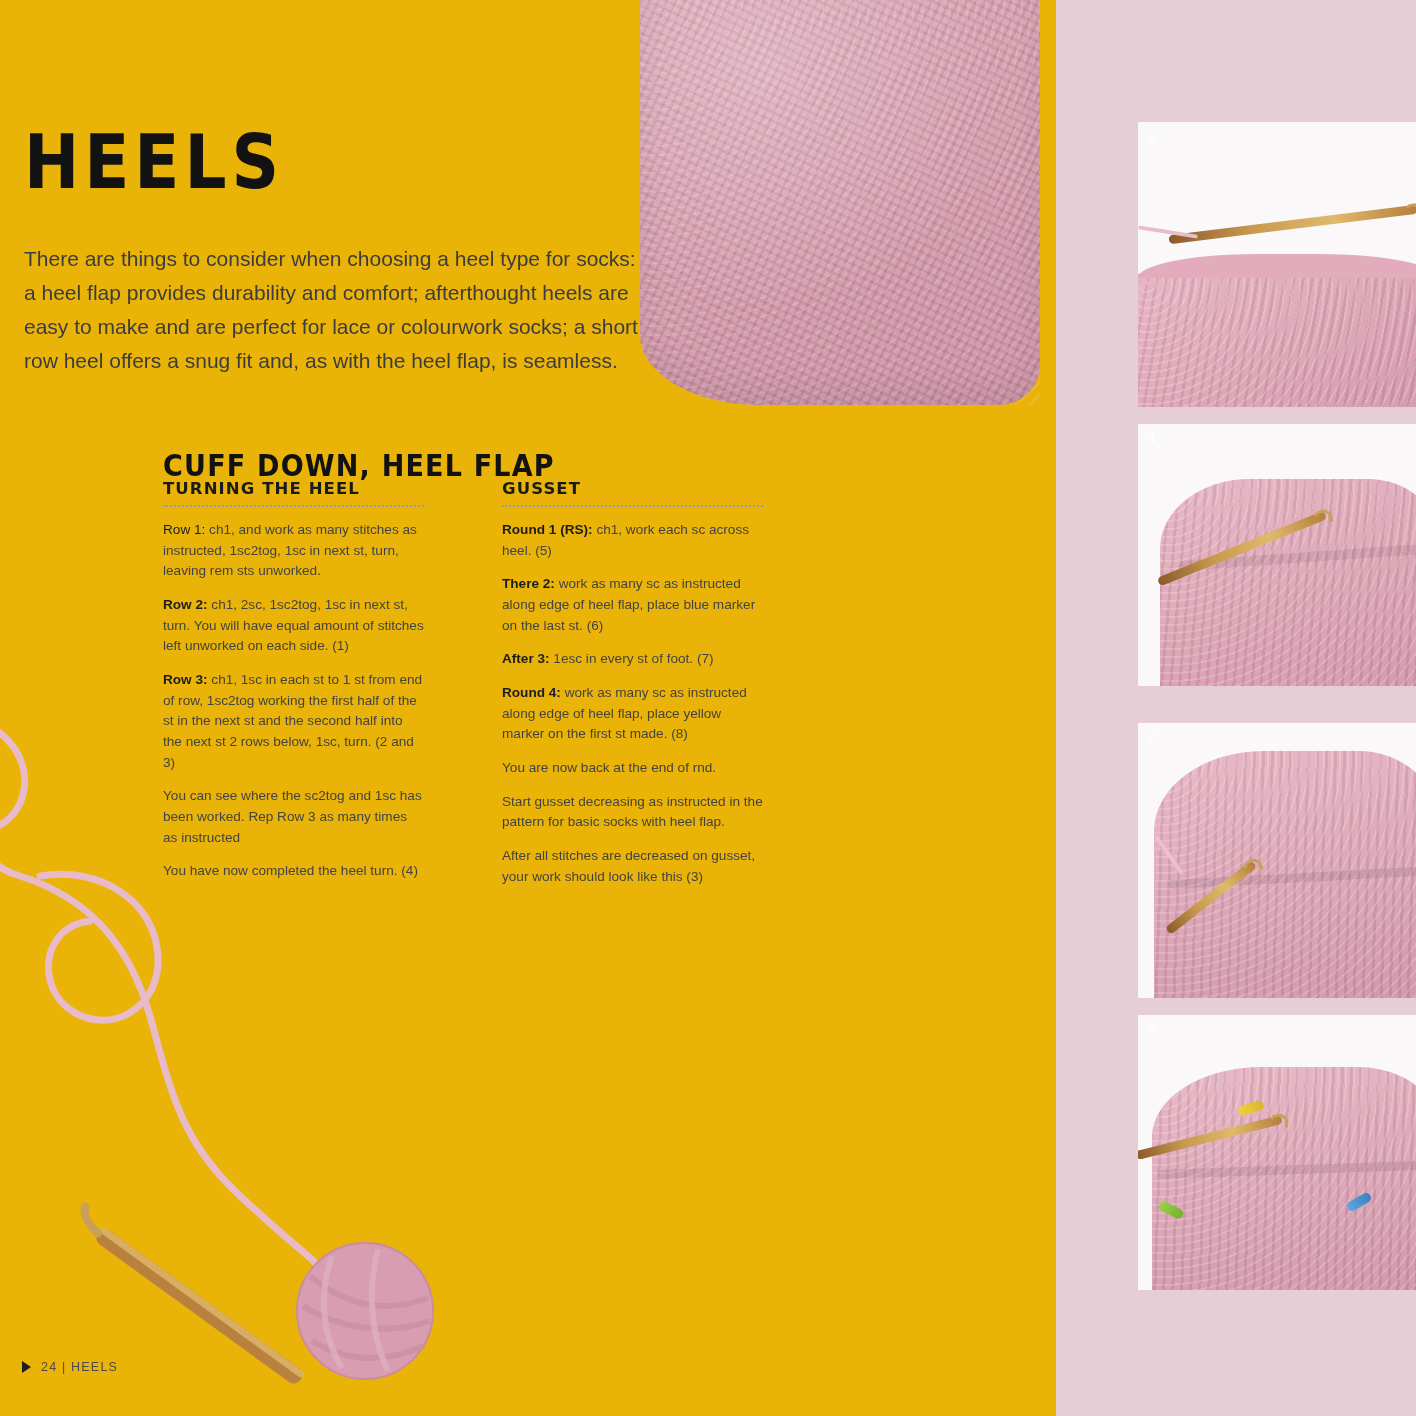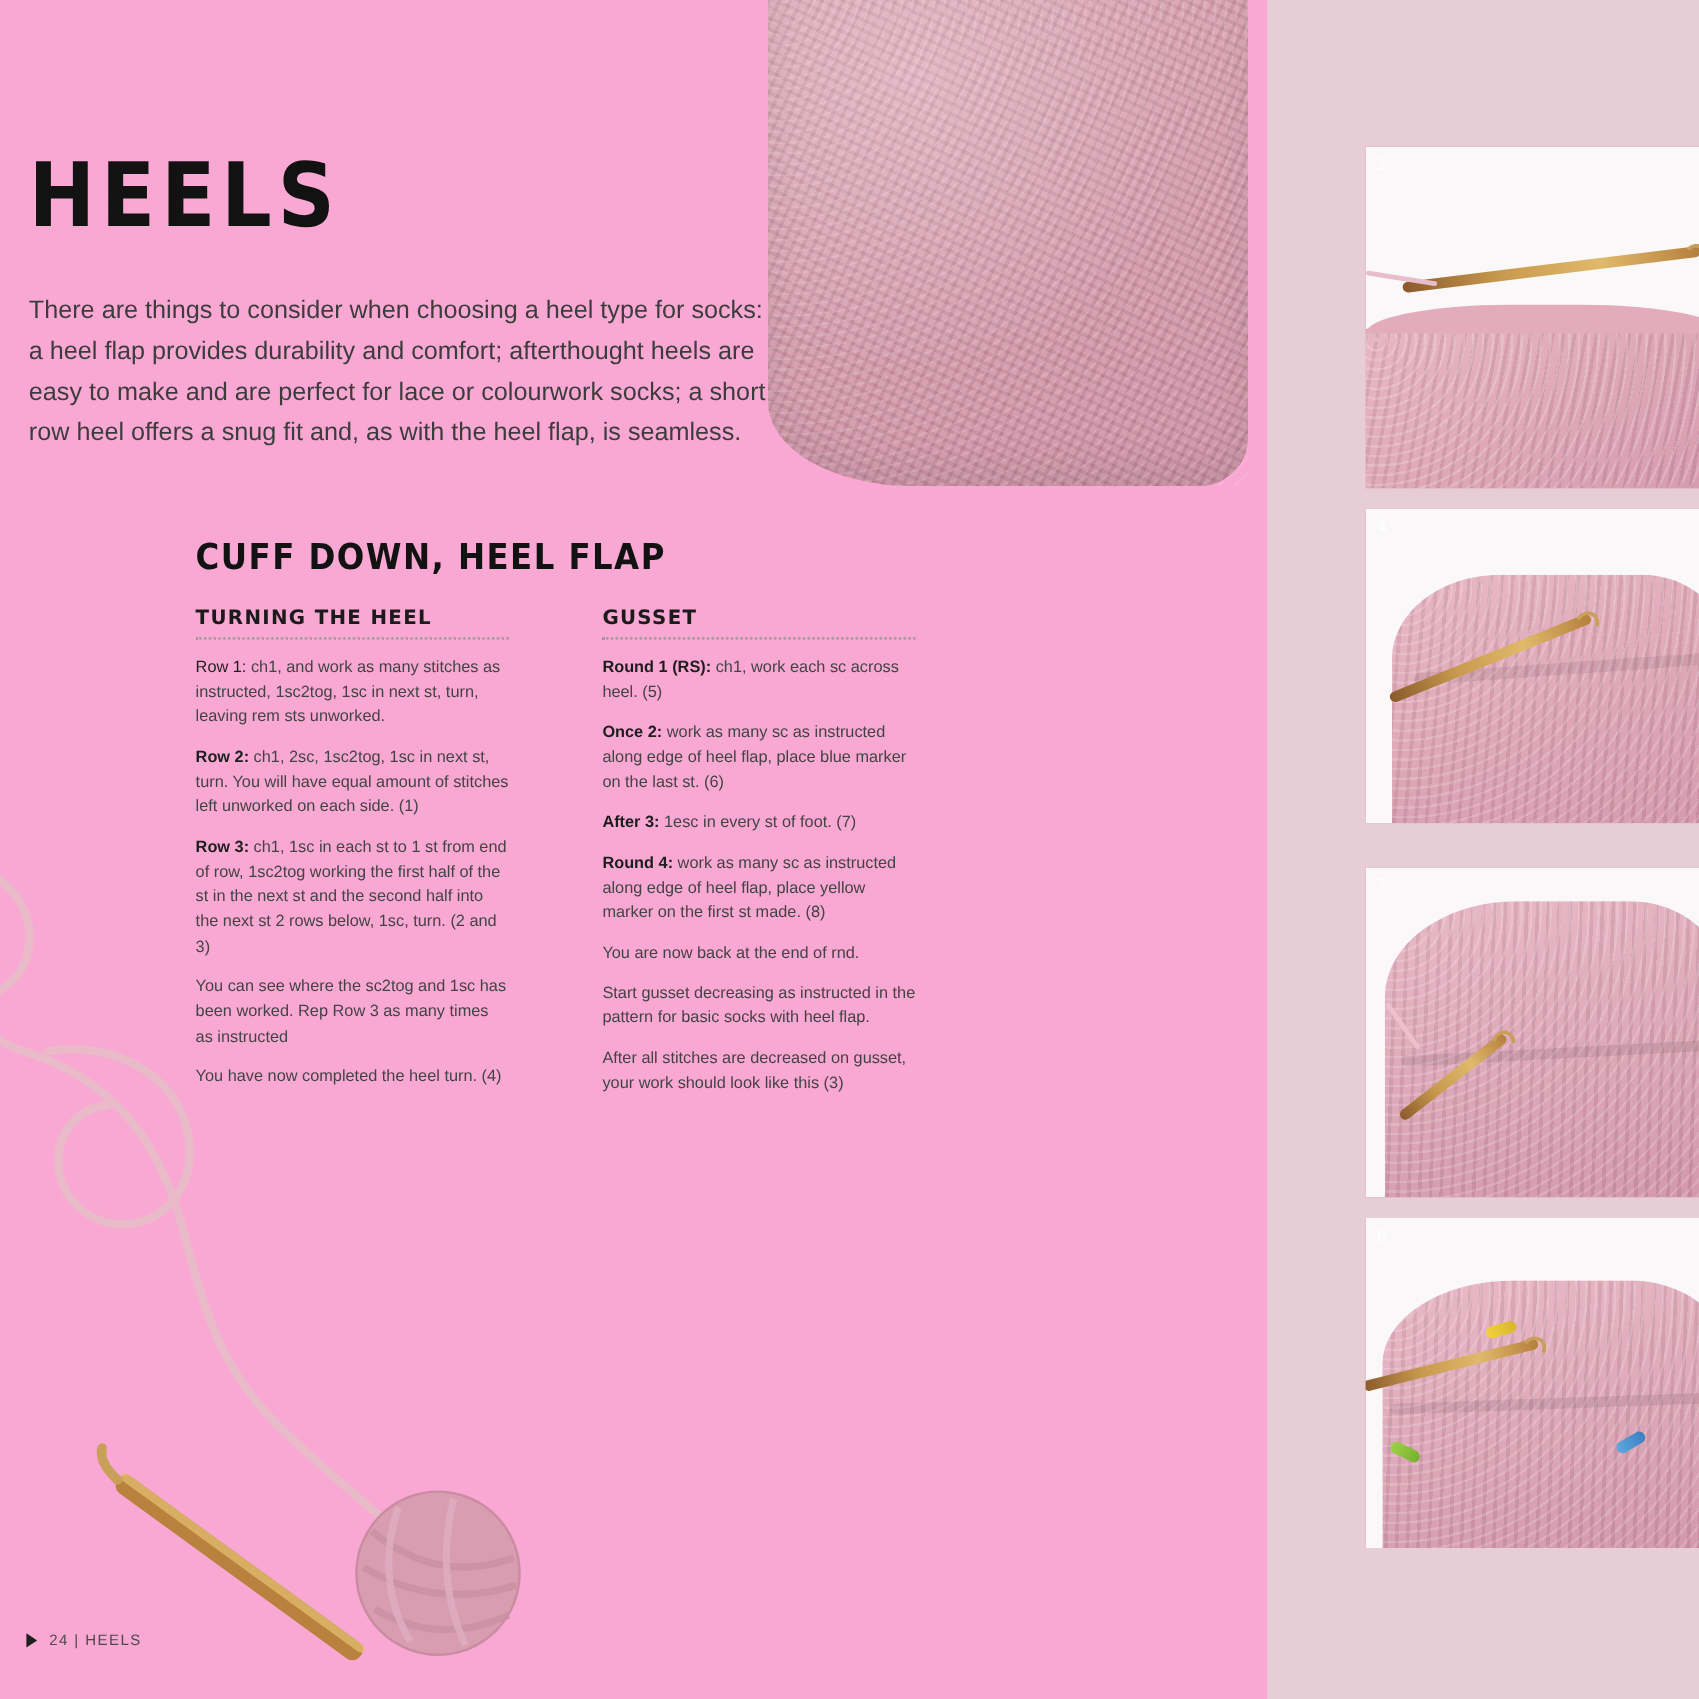--- a/index.html
+++ b/index.html
@@ -5,21 +5,21 @@
   * { box-sizing: border-box; margin: 0; padding: 0; }
   html, body {
     width: 1416px; height: 1416px;
     font-family: "Liberation Sans", sans-serif;
     background: #ffffff;
     overflow: hidden;
   }
   .page {
     position: relative;
     width: 1416px; height: 1416px;
-    background: #f9a8d4;
+    background: #eab308;
   }
 
   
   .right-band {
     position: absolute;
     top: 0; right: 0;
     width: 360px; height: 1416px;
     background: #e6cdd6;
   }
 
@@ -74,21 +74,21 @@
     font-weight: 700;
     letter-spacing: 1.2px;
     color: #121212;
     font-family: "DejaVu Sans", sans-serif;
     transform: scaleY(1.1);
     transform-origin: left top;
   }
 
   .cols {
     position: absolute;
-    left: 163px; top: 505px;
+    left: 163px; top: 479px;
     width: 600px;
     display: flex;
     gap: 78px;
   }
   .col { width: 272px; }
   .col-head {
     font-size: 16.5px;
     letter-spacing: 1.1px;
     font-weight: 600;
     color: #1b1b1b;
@@ -183,21 +183,21 @@
       <p><span style="font-weight:400;color:#1d1d1d">Row 1:</span><span> ch1, and work as many stitches as instructed, 1sc2tog, 1sc in next st, turn, leaving rem sts unworked.</span></p>
       <p><span style="font-weight:700;color:#1d1d1d">Row 2:</span><span> ch1, 2sc, 1sc2tog, 1sc in next st, turn. You will have equal amount of stitches left unworked on each side. (1)</span></p>
       <p><span style="font-weight:700;color:#1d1d1d">Row 3:</span><span> ch1, 1sc in each st to 1 st from end of row, 1sc2tog working the first half of the st in the next st and the second half into the next st 2 rows below, 1sc, turn. (2 and 3)</span></p>
       <p><span style="font-weight:700;color:#1d1d1d"></span><span>You can see where the sc2tog and 1sc has been worked. Rep Row 3 as many times as instructed</span></p>
       <p><span style="font-weight:700;color:#1d1d1d"></span><span>You have now completed the heel turn. (4)</span></p>
     </div>
 
     <div class="col">
       <div class="col-head">GUSSET</div>
       <p><span style="font-weight:700;color:#1d1d1d">Round 1 (RS):</span><span> ch1, work each sc across heel. (5)</span></p>
-      <p><span style="font-weight:700;color:#1d1d1d">Once 2:</span><span> work as many sc as instructed along edge of heel flap, place blue marker on the last st. (6)</span></p>
+      <p><span style="font-weight:700;color:#1d1d1d">There 2:</span><span> work as many sc as instructed along edge of heel flap, place blue marker on the last st. (6)</span></p>
       <p><span style="font-weight:700;color:#1d1d1d">After 3:</span><span> 1esc in every st of foot. (7)</span></p>
       <p><span style="font-weight:700;color:#1d1d1d">Round 4:</span><span> work as many sc as instructed along edge of heel flap, place yellow marker on the first st made. (8)</span></p>
       <p><span style="font-weight:700;color:#1d1d1d"></span><span>You are now back at the end of rnd.</span></p>
       <p><span style="font-weight:700;color:#1d1d1d"></span><span>Start gusset decreasing as instructed in the pattern for basic socks with heel flap.</span></p>
       <p><span style="font-weight:700;color:#1d1d1d"></span><span>After all stitches are decreased on gusset, your work should look like this (3)</span></p>
     </div>
 
   </div>
 
   <div class="step" id="s1">

